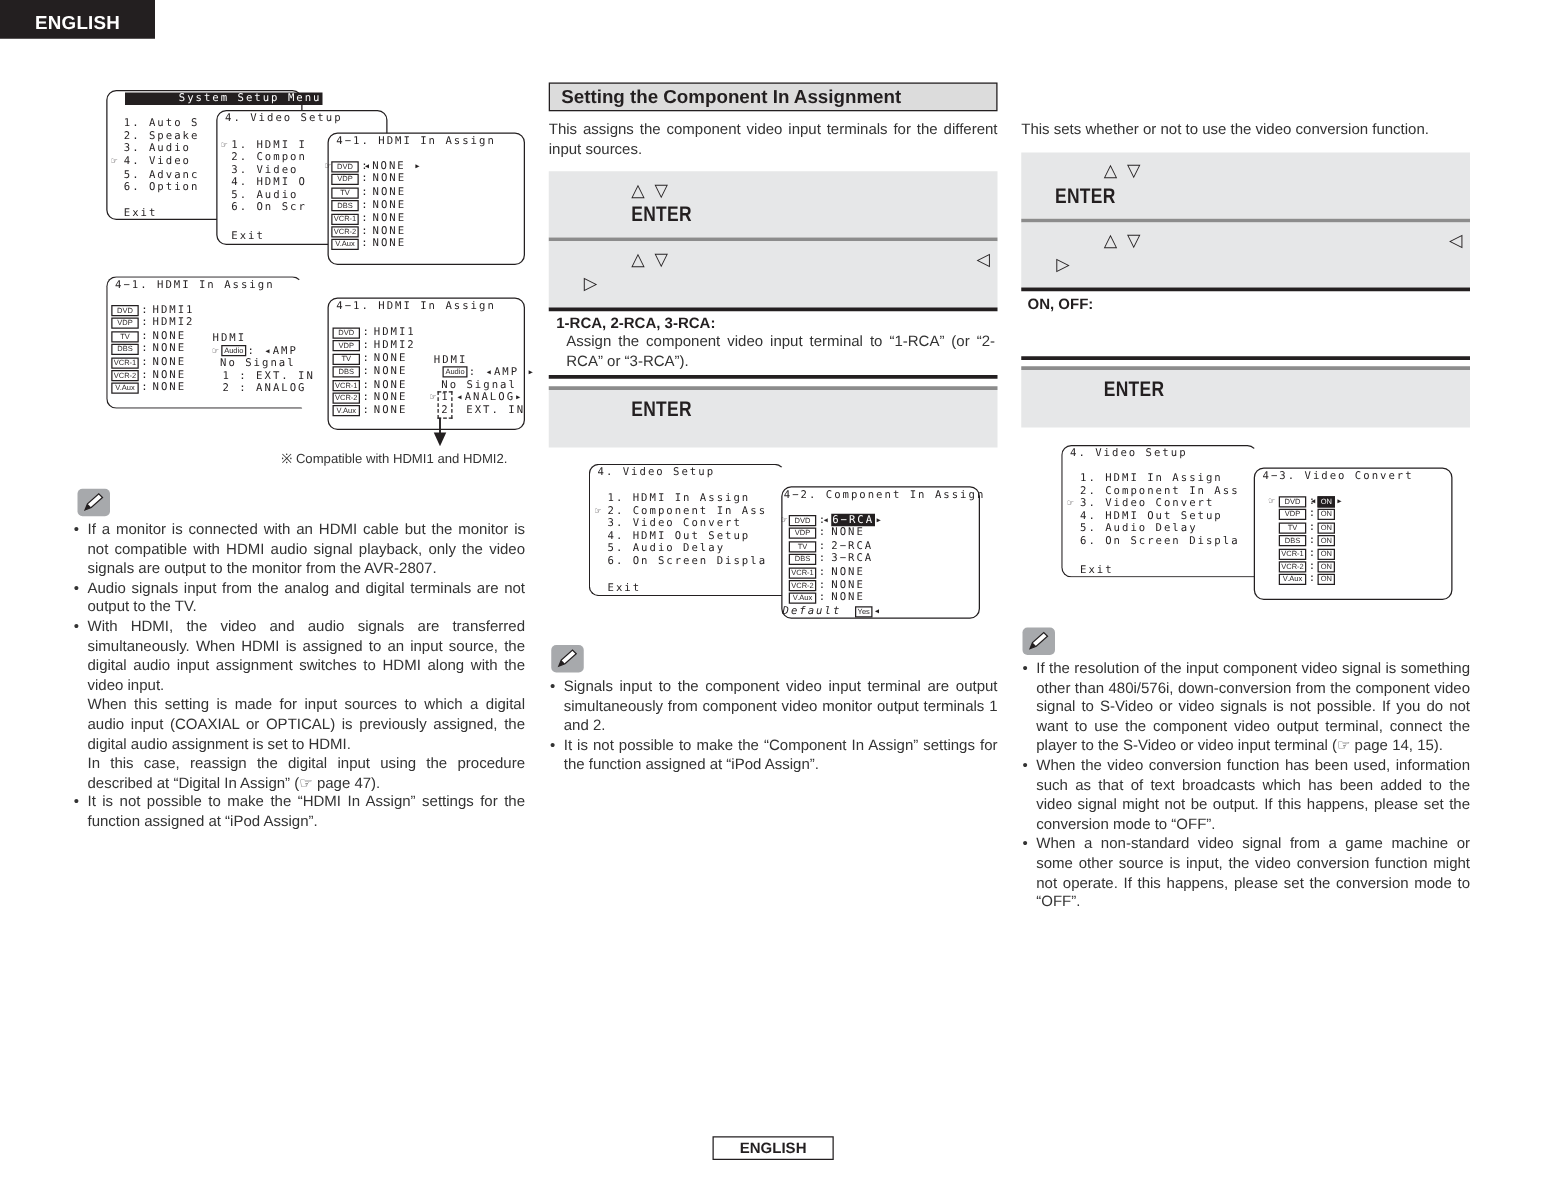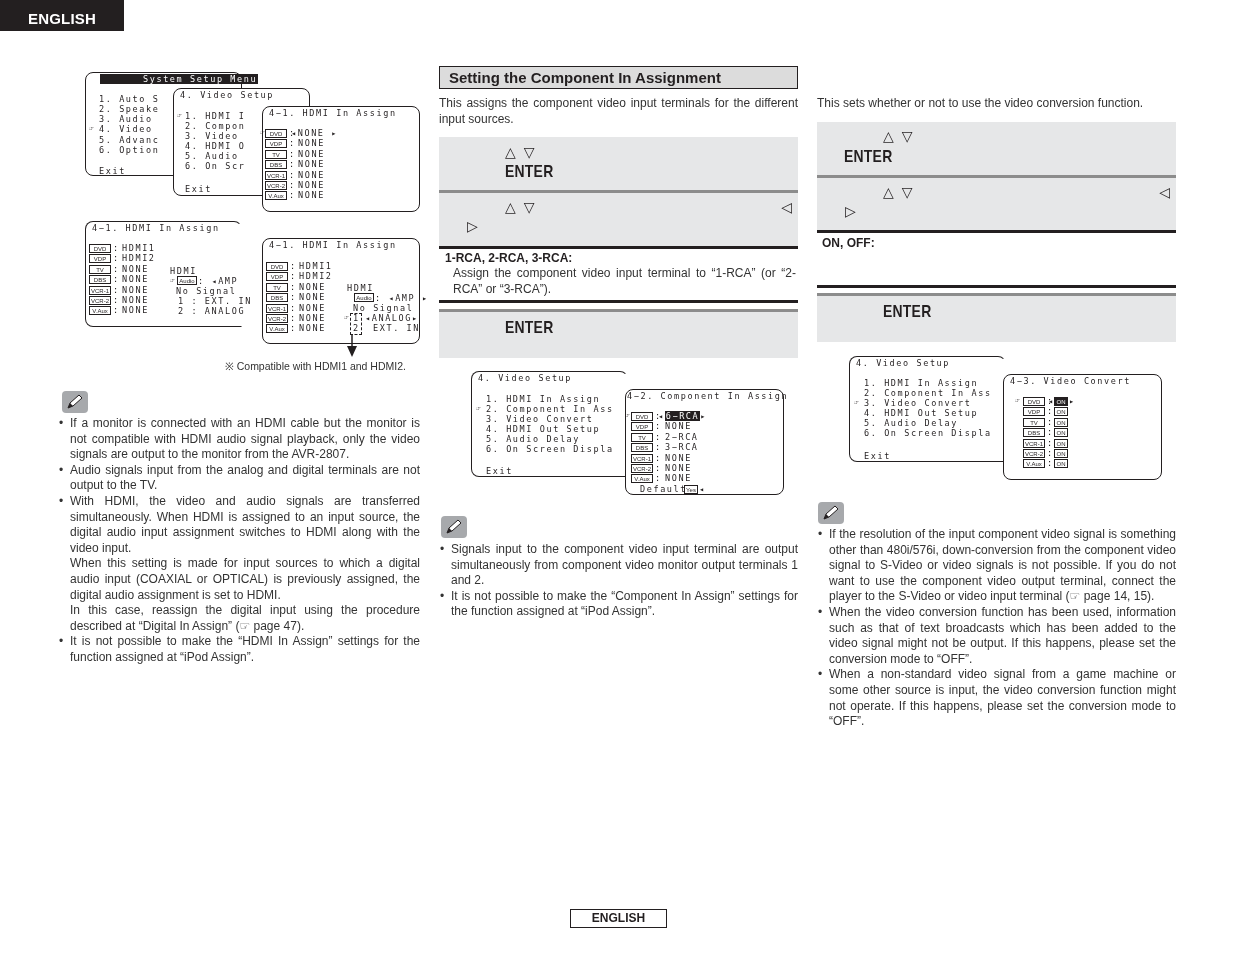--- a/index.html
+++ b/index.html
@@ -267,21 +267,21 @@
         <span class="badge" style="left: 5px; top: 63.6px;">VCR-1</span>
         <div class="line" style="left: 29px; top: 62.6px;">:</div>
         <div class="line" style="left: 39px; top: 62.6px;">NONE</div>
         <span class="badge" style="left: 5px; top: 74px;">VCR-2</span>
         <div class="line" style="left: 29px; top: 73px;">:</div>
         <div class="line" style="left: 39px; top: 73px;">NONE</div>
         <span class="badge" style="left: 5px; top: 84.4px;">V.Aux</span>
         <div class="line" style="left: 29px; top: 83.4px;">:</div>
         <div class="line" style="left: 39px; top: 83.4px;">NONE</div>
       </div>
-    <div class="line" style="left:14px;top:94px;">Default</div>
+    <div class="line" style="left:0;top:94px;font-style:italic;">Default</div>
     <span class="badge" style="left:58px;top:95px;width:14px;">Yes</span>
     <div class="line" style="left:73px;top:94px;">◂</div>
   </div>
 
   <div class="note-icon" style="left:2px;top:516px;">
     <svg width="18" height="16" viewBox="0 0 18 16">
         <path d="M2 14 L4 9 L13 1 L16 4 L7 12 Z" fill="#fff" stroke="#231f20" stroke-width="1"></path>
         <path d="M2 14 L4 9 L7 12 Z" fill="#231f20"></path>
       </svg>
   </div>

